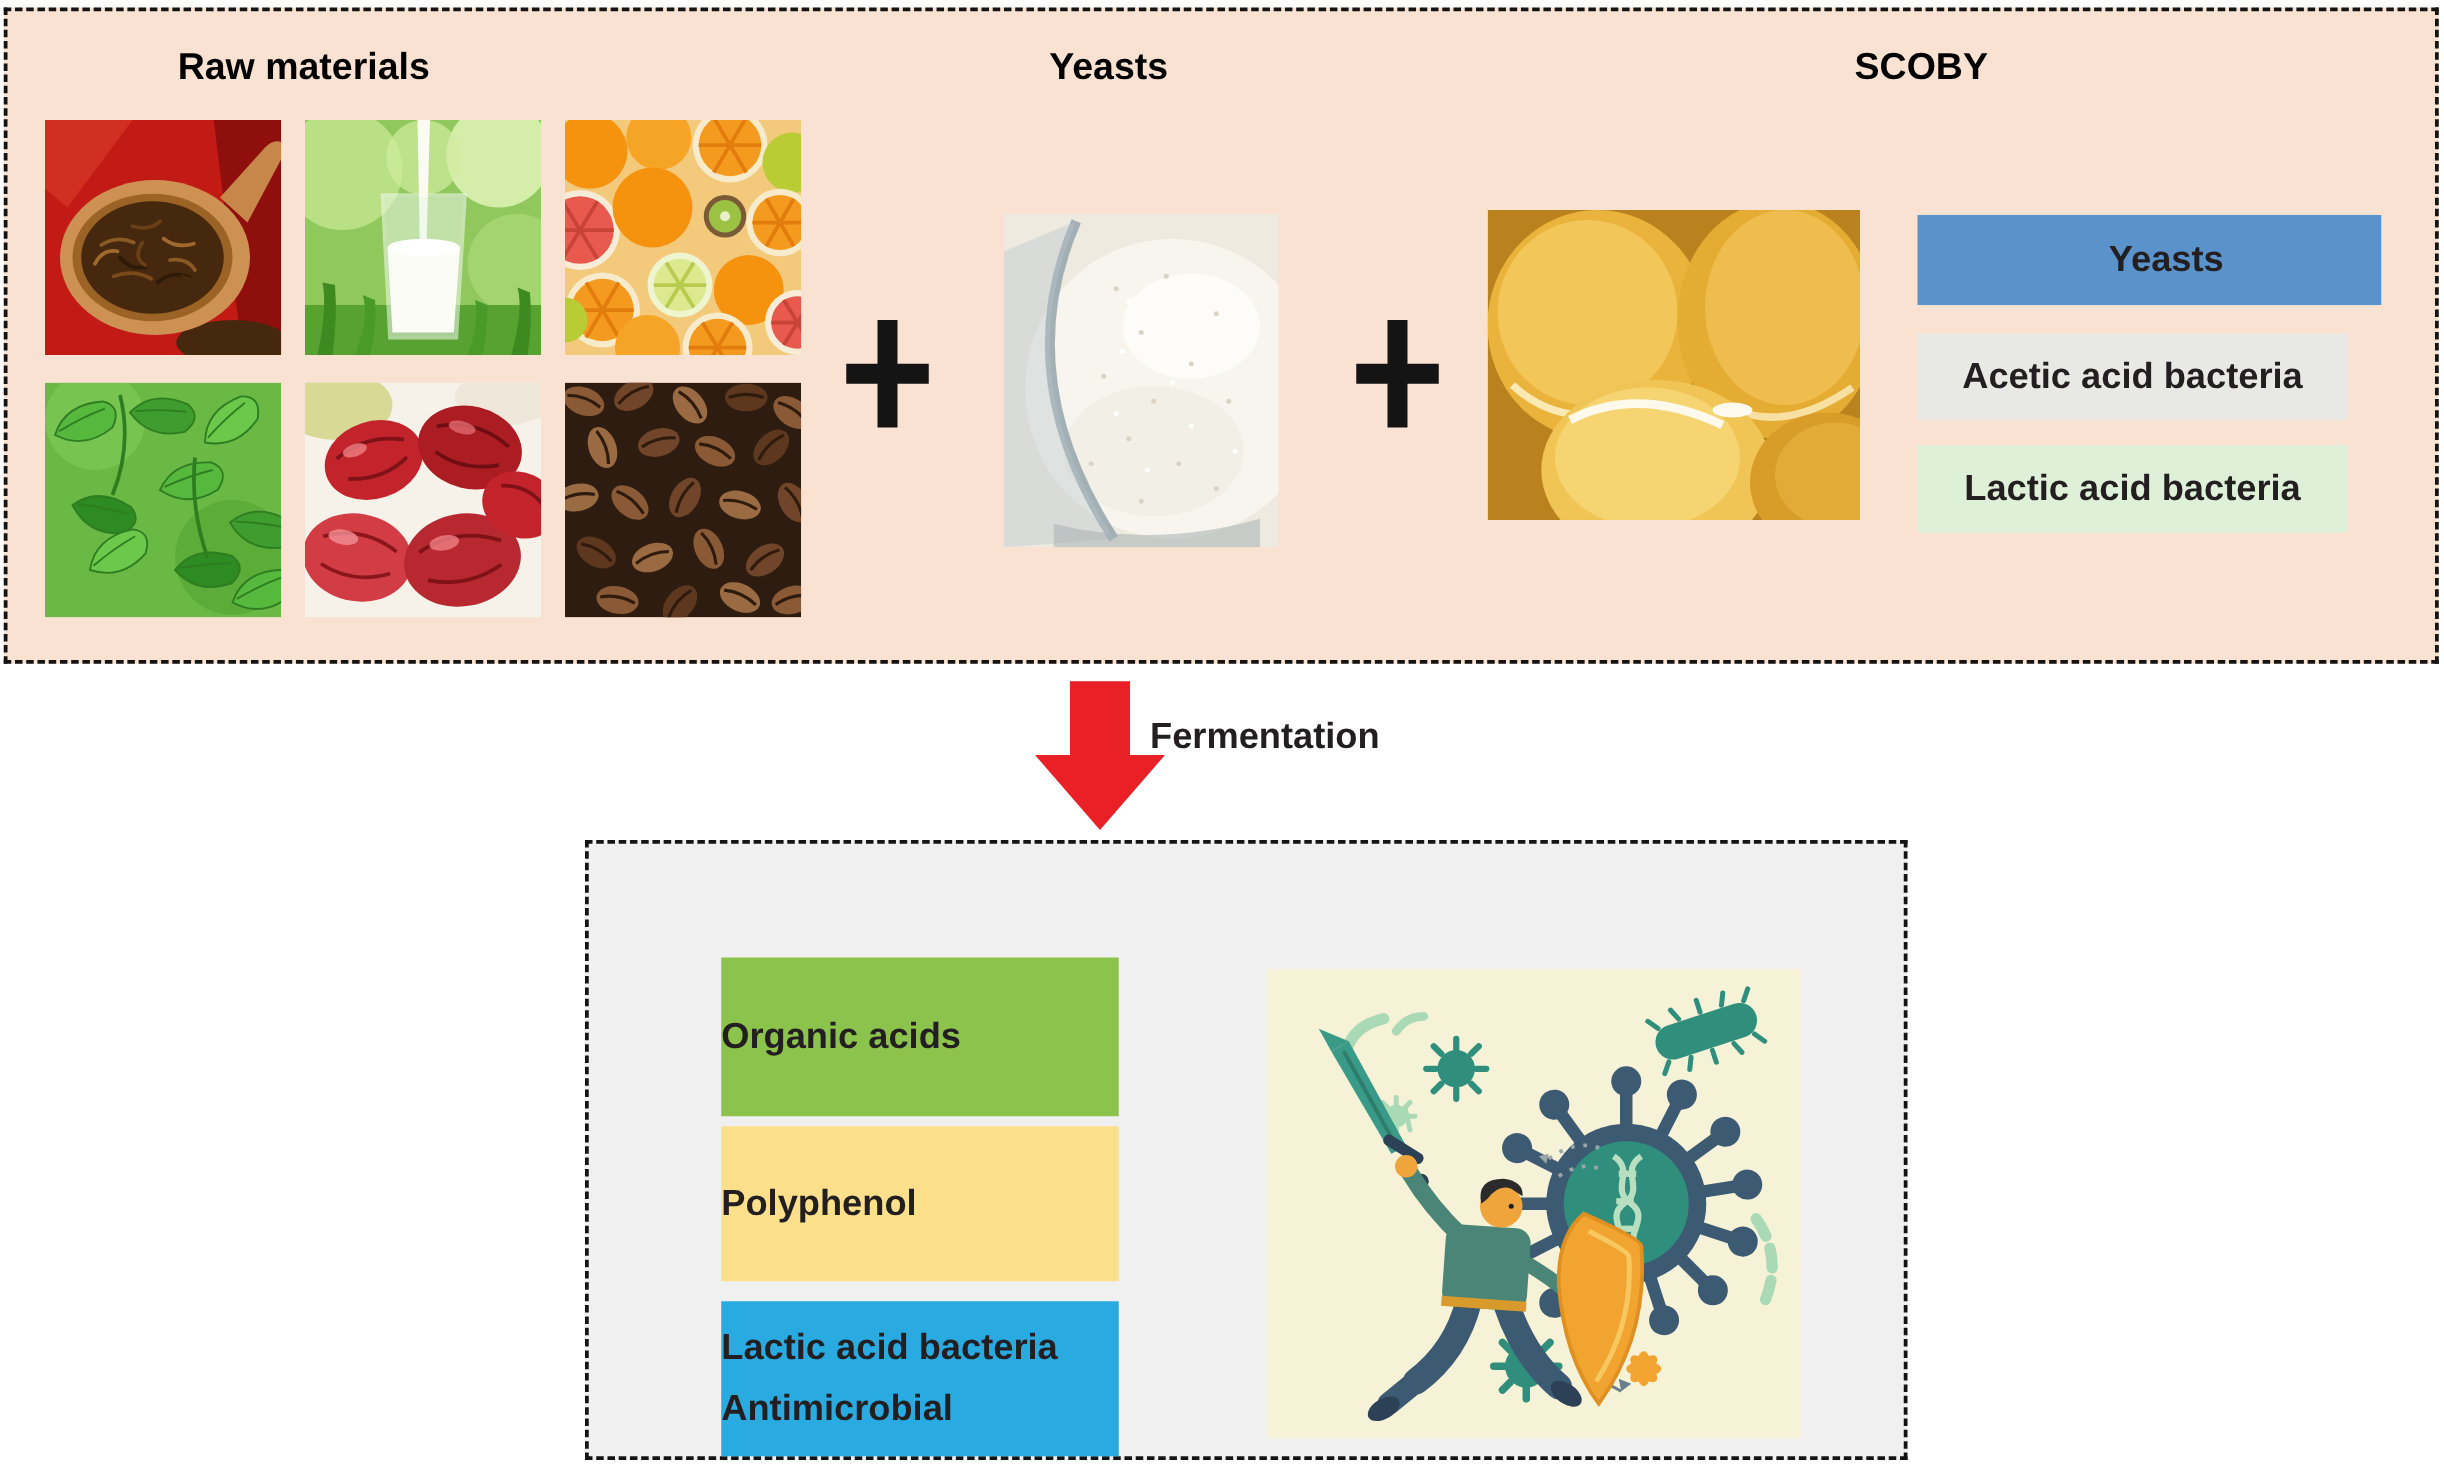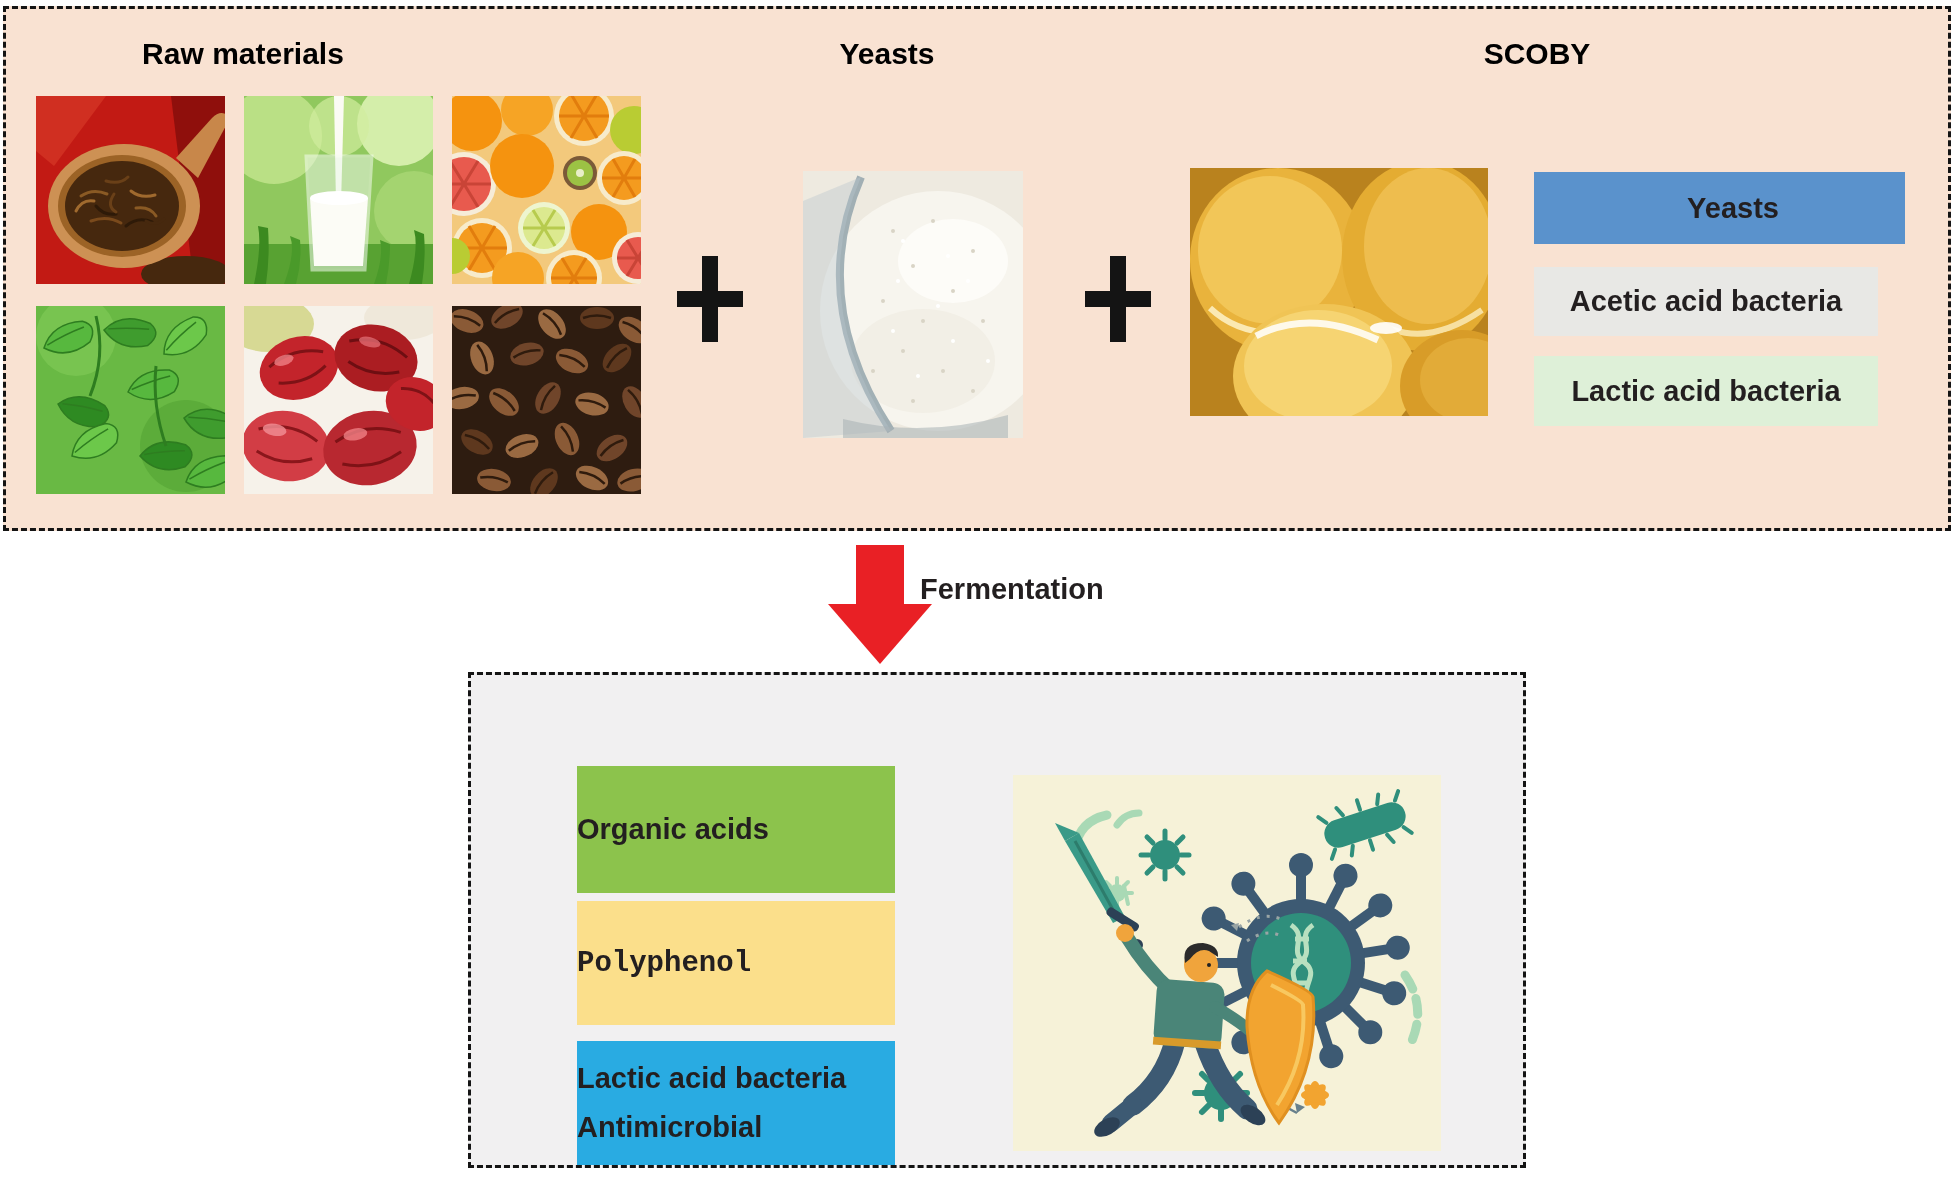--- a/index.html
+++ b/index.html
@@ -15,21 +15,21 @@
   .plus .ph{position:absolute;left:0;top:35px;width:66px;height:16px;background:#141414;}
   .scoby-label{position:absolute;left:1528px;width:344px;display:flex;align-items:center;justify-content:center;font-weight:bold;font-size:29px;}
   .lbl-yeasts{top:163px;height:72px;background:#5a92cc;padding-left:27px;}
   .lbl-acetic{top:258px;height:69px;background:#e8e8e5;text-align:right;}
   .lbl-lactic{top:347px;height:70px;background:#def0d8;}
   .arrow-shaft{position:absolute;left:856px;top:545px;width:48px;height:60px;background:#e92025;}
   .arrow-head{position:absolute;left:828px;top:604px;width:0;height:0;border-left:52px solid transparent;border-right:52px solid transparent;border-top:60px solid #e92025;}
   .ferm-label{position:absolute;left:920px;top:573px;font-weight:bold;font-size:29px;}
   .compound{position:absolute;left:86px;width:318px;display:flex;flex-direction:column;align-items:flex-start;justify-content:center;gap:16px;font-weight:bold;font-size:29px;text-align:center;margin-left:20px;}
   .cmp-organic{top:91px;height:127px;background:#8cc34c;}
-  .cmp-poly{top:226px;height:124px;background:#fbdf8b;font-family:Liberation Mono, monospace;}
+  .cmp-poly{top:226px;height:124px;background:#fbdf8b;}
   .cmp-bact{top:366px;height:124px;background:#29abe2;}
   .illus{position:absolute;left:542px;top:100px;width:428px;height:376px;overflow:hidden;}
   .illus svg{display:block;width:100%;height:100%;}
 </style>
 </head>
 <body>
 
 <div class="box top-box">
 
   <div class="title" style="left:237px;top:28px;">Raw materials</div>

